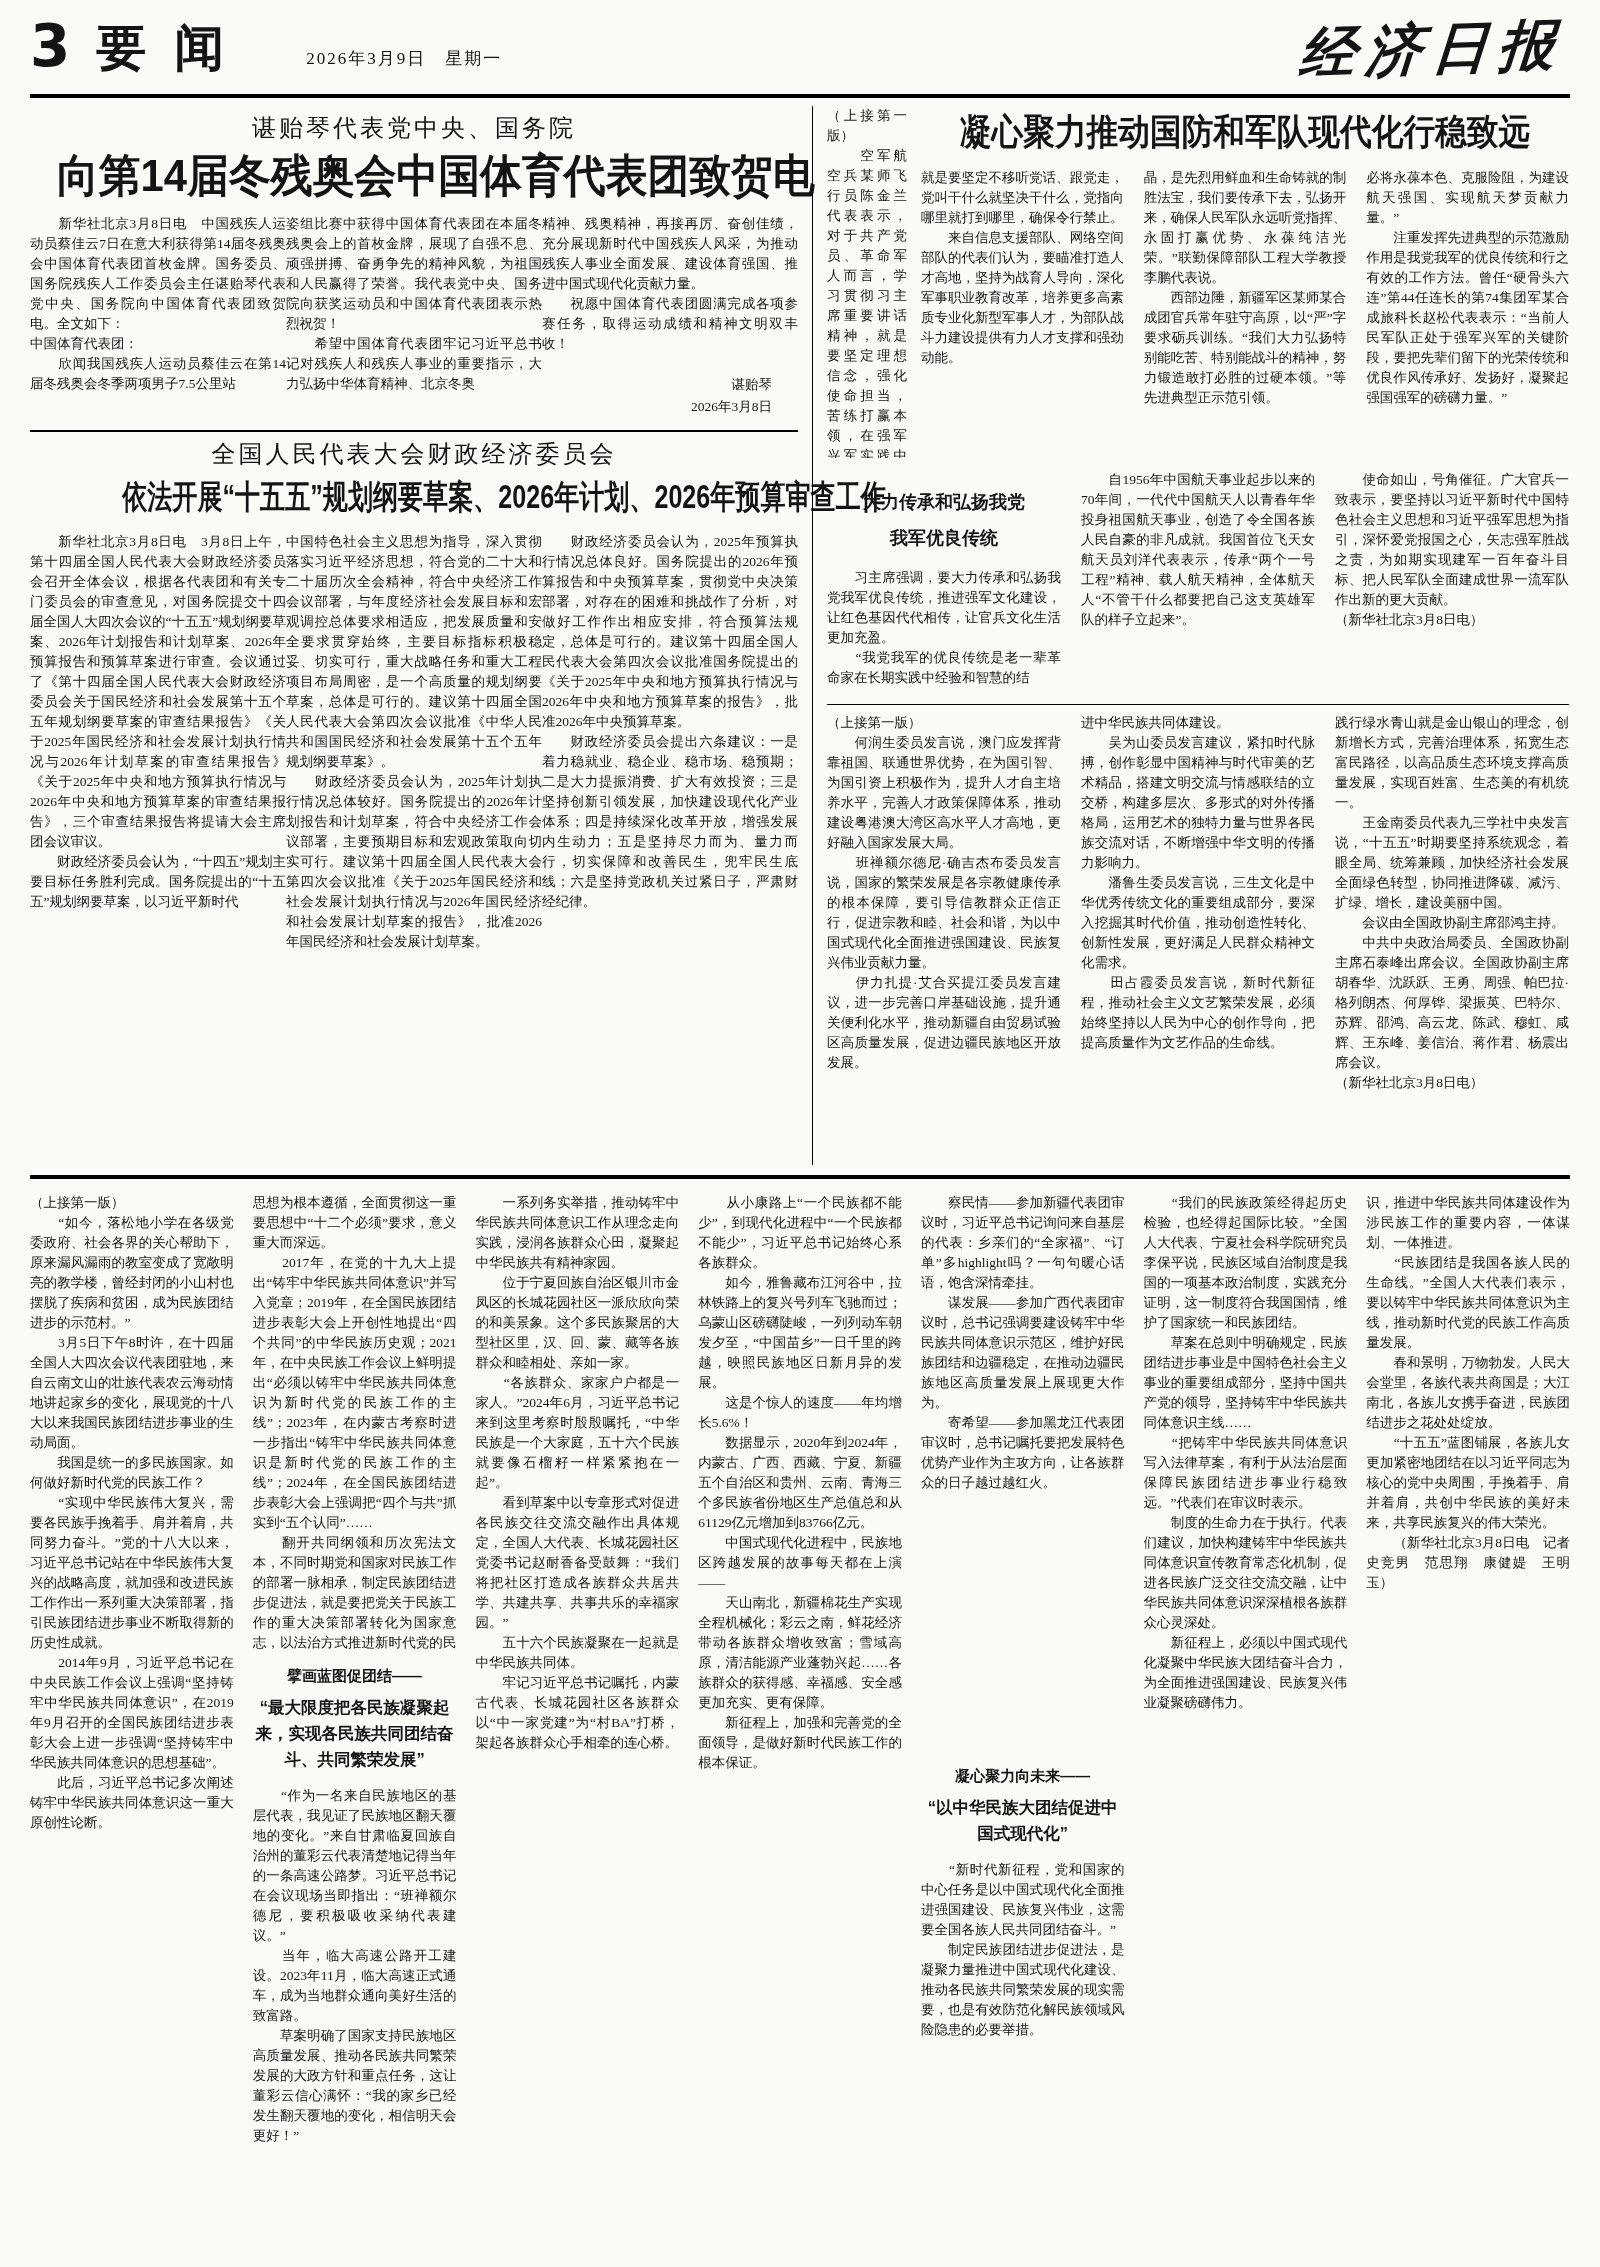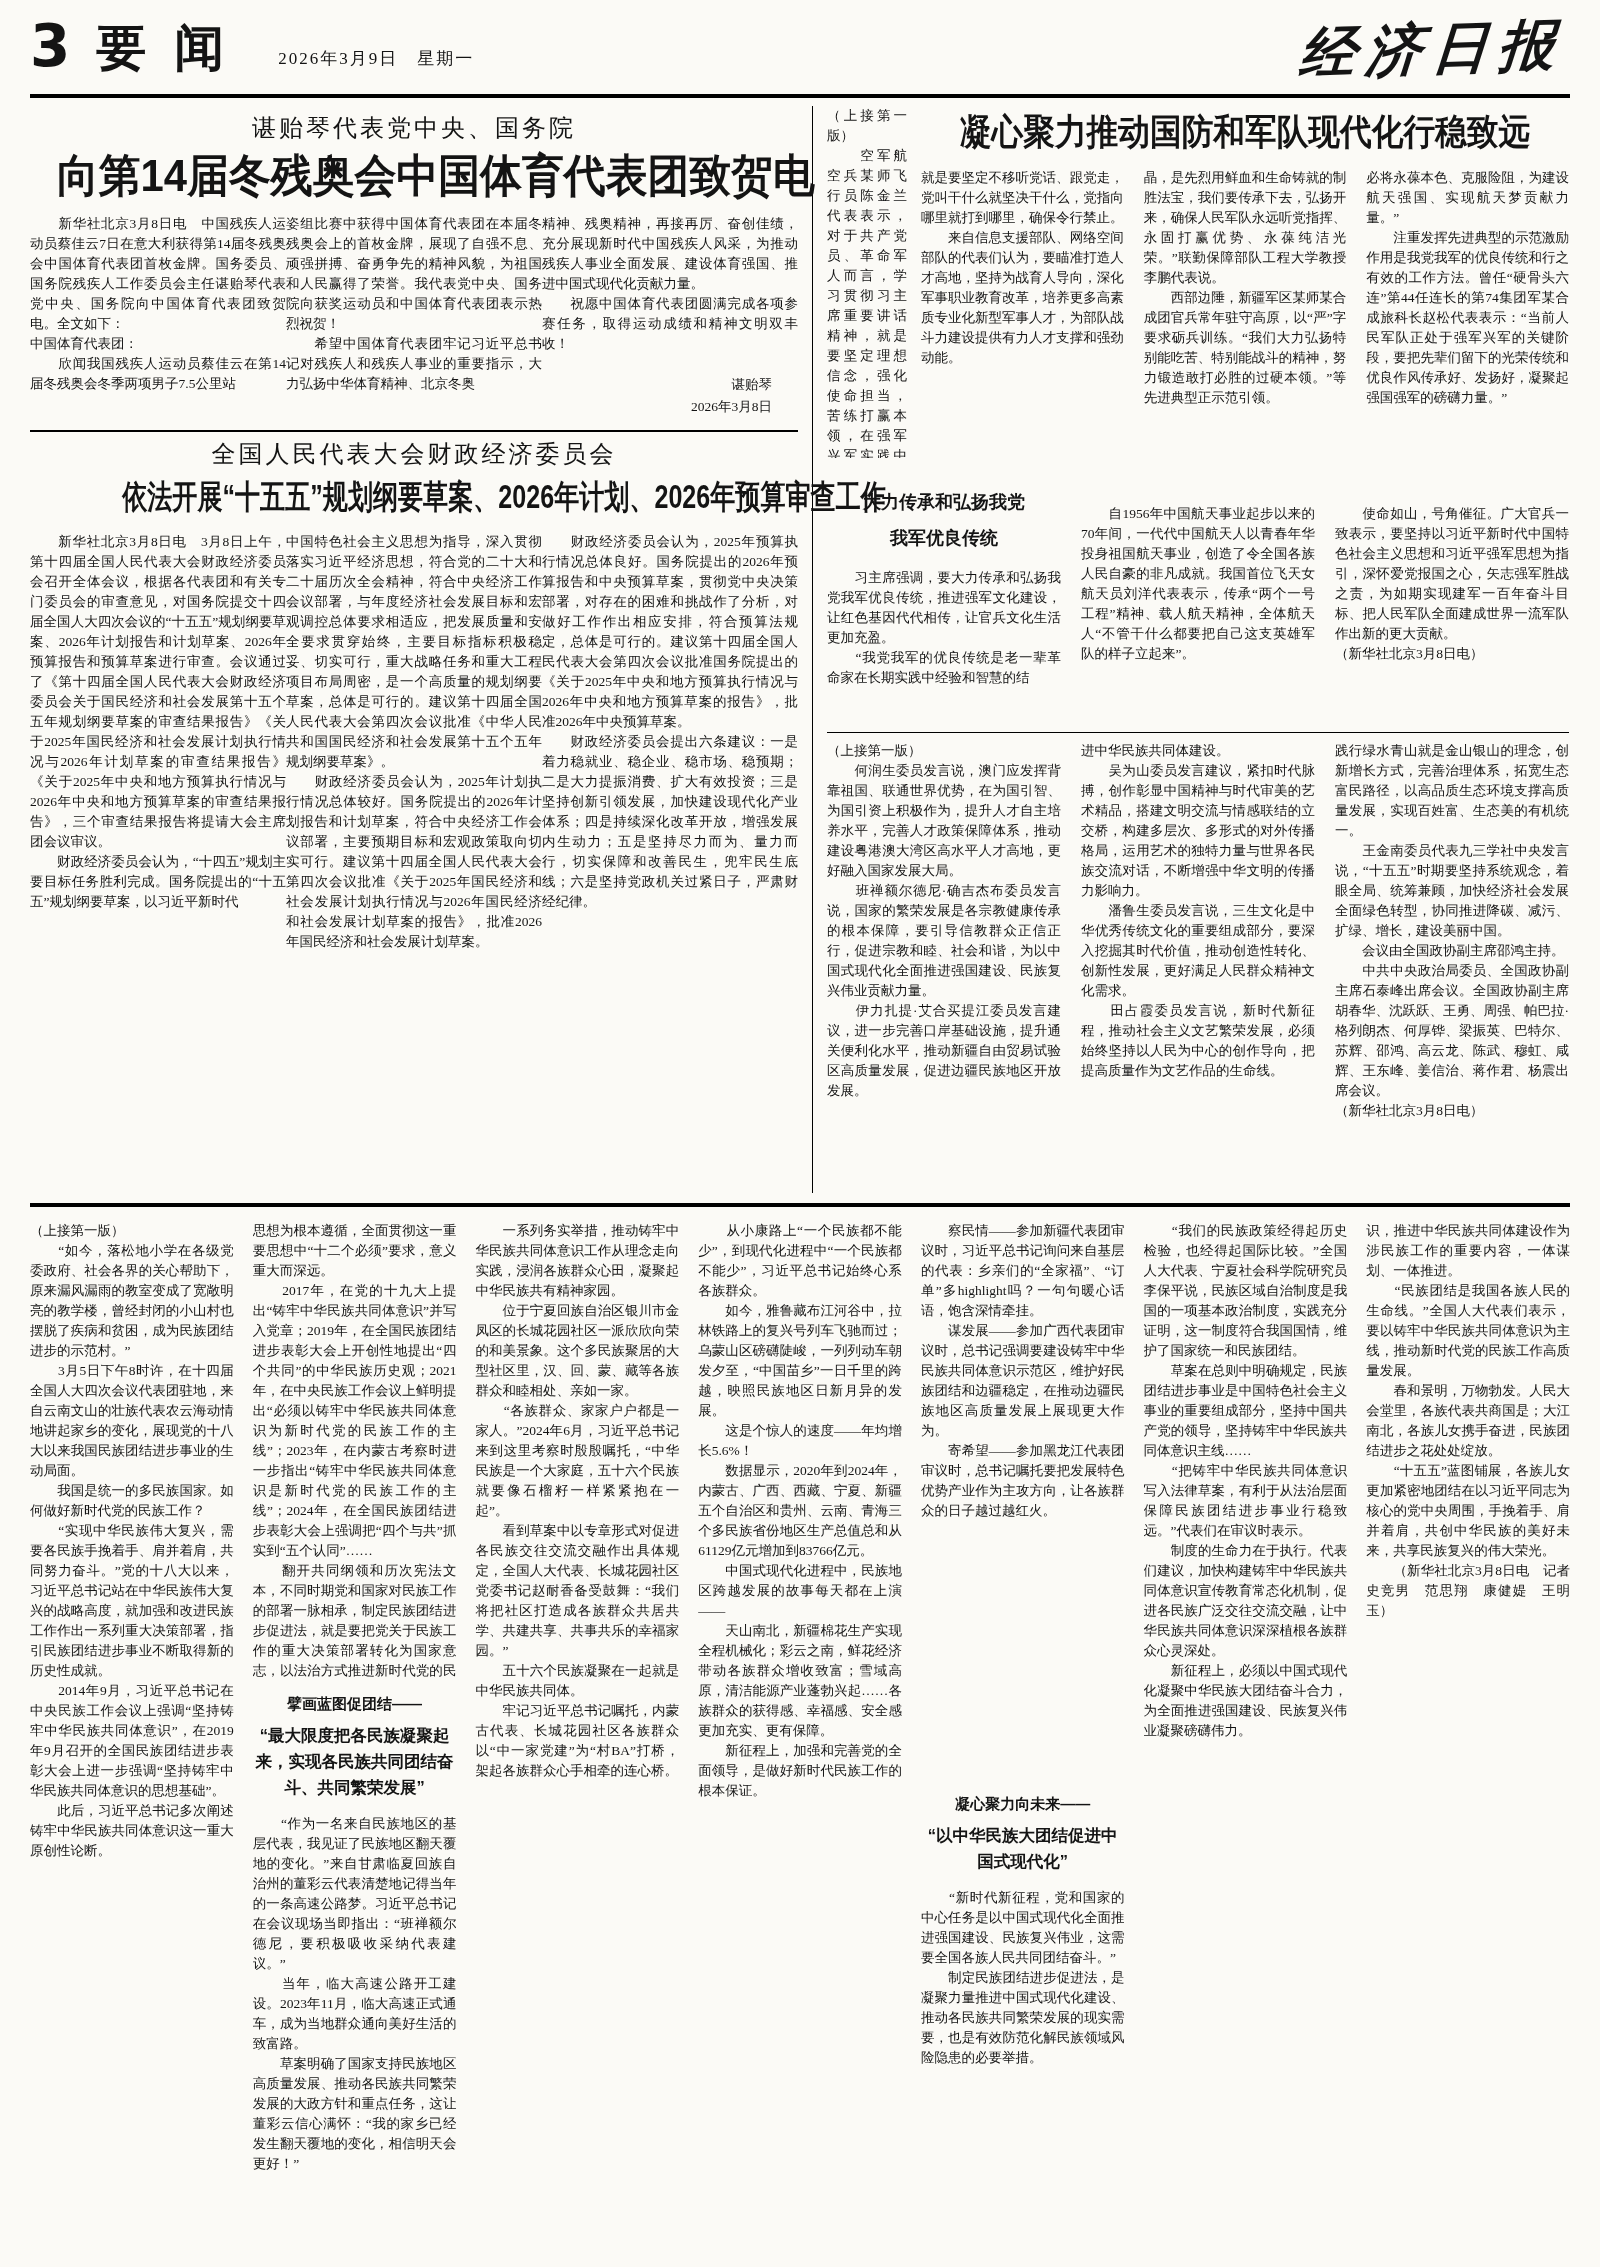--- a/index.html
+++ b/index.html
@@ -8,21 +8,21 @@
     position:relative; width:1600px; height:2267px; margin:0 auto;
     background:#fbfaf6; color:#141414; overflow:hidden;
     font-family:"Liberation Serif","DejaVu Serif",serif;
     padding:14px 30px 20px 30px;
   }
   
   .hdr { position:relative; height:78px; }
   .hdr-left { display:flex; align-items:flex-end; gap:26px; }
   .pageno { font-family:"DejaVu Sans",sans-serif; font-size:58px; font-weight:bold; line-height:64px; }
   .secname { font-size:50px; font-weight:bold; letter-spacing:28px; line-height:60px; }
-  .hdr-date { font-size:17px; letter-spacing:2px; padding-bottom:8px; }
+  .hdr-date { font-size:17px; letter-spacing:2px; padding-bottom:8px;margin-left:28px; }
   .masthead {
     position:absolute; right:6px; top:-2px;
     font-family:"DejaVu Serif",serif; font-style:italic; font-weight:bold;
     font-size:56px; letter-spacing:10px; transform:skewX(-6deg) rotate(-2deg);
   }
   .toprule { border-top:4px solid #000; margin-top:2px; }
   
   .mainrow { display:flex; margin-top:8px; }
   .leftblk { width:768px; }
   .vdiv { width:1px; background:#000; margin:0 14px; }
@@ -31,21 +31,21 @@
   .kicker { text-align:center; font-size:24px; letter-spacing:3px; margin:6px 0 4px; }
   .bigtitle { text-align:center; font-family:"Liberation Sans","DejaVu Sans",sans-serif;
               font-weight:bold; white-space:nowrap; }
   .t1 { font-size:45px; transform:scaleX(.93); transform-origin:center; line-height:56px; margin:2px 0 10px; }
   .t2 { font-size:33px; transform:scaleX(.76); transform-origin:center; line-height:46px; margin:4px 0 12px; }
   .t3 { font-size:36px; transform:scaleX(.88); transform-origin:center; line-height:48px; margin:2px 0 12px; }
   .cols { display:flex; }
   .col { flex:1 1 0; }
   .coltext { font-size:13.5px; line-height:20px; text-align:justify; white-space:pre-line; overflow:hidden; }
   .h205 { height:208px; } .h612 { height:612px; }
-  .h292 { height:292px; } .h215 { height:218px;margin-top:34px; } .h452 { height:452px; }
+  .h292 { height:292px; } .h215 { height:218px; } .h452 { height:452px; }
   .hbot { height:1008px; }
   .hrule1 { border-top:2px solid #000; margin:8px 0 0; }
   .sign { text-align:right; padding-right:26px; font-size:13.5px; line-height:22px; }
   
   .sec1 { display:flex; gap:14px; }
   .narrow { width:112px; }
   .sec1main { flex:1; }
   
   .sec2 { display:flex; gap:20px; margin-top:10px; }
   .midbox { width:234px; }

